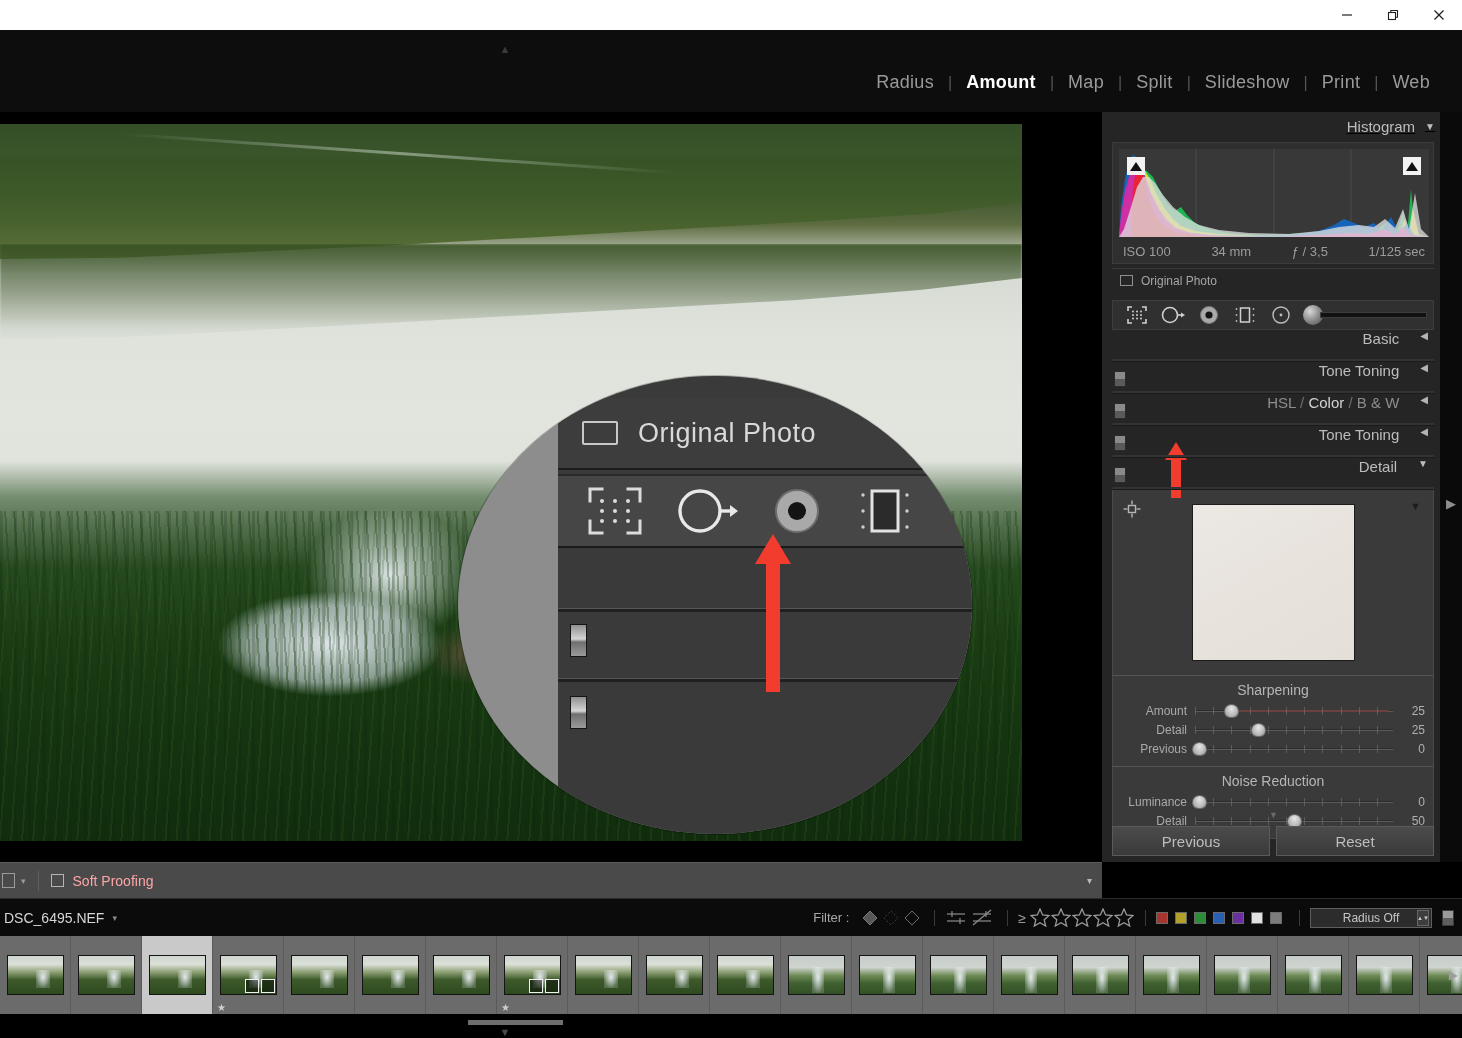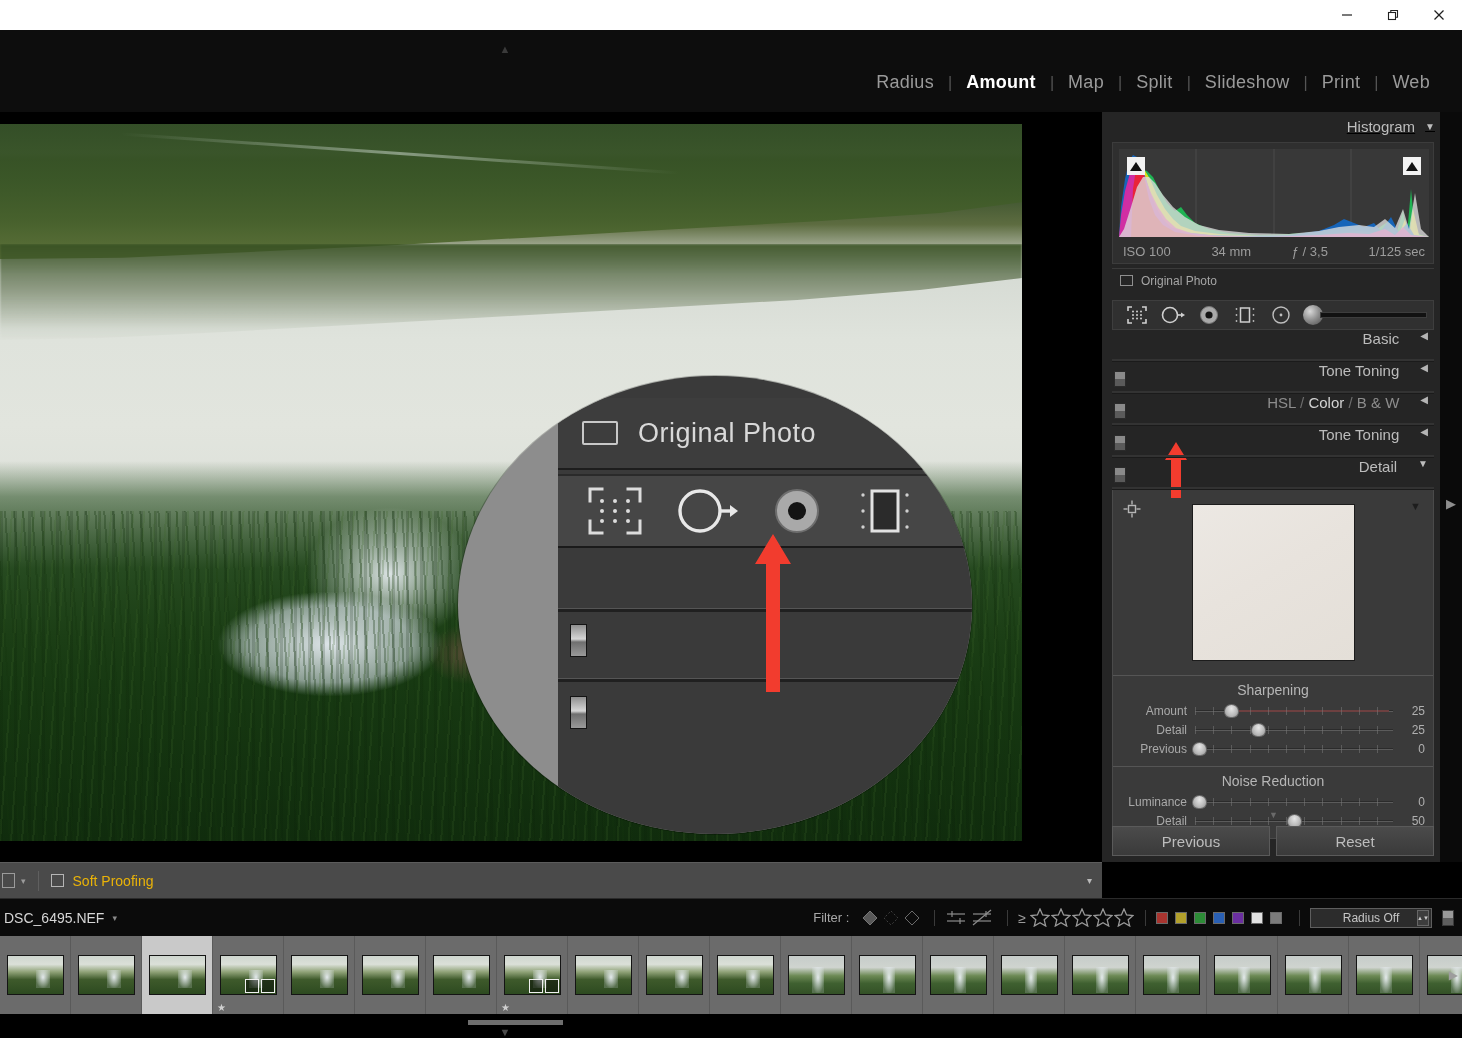--- a/index.html
+++ b/index.html
@@ -224,21 +224,21 @@
 
   
   .toolbar2 {
     position: absolute; left: 0; top: 862px; width: 1102px; height: 36px;
     background: #4a4a4a; border-top: 1px solid #5c5c5c; display: flex; align-items: center;
   }
   .tb2-sq { margin-left: 2px; width: 13px; height: 15px; border: 1px solid #9b9b9b; }
   .tb2-tri { margin-left: 6px; color: #9b9b9b; font-size: 9px; }
   .tb2-div { margin: 0 12px; width: 1px; height: 20px; background: #5f5f5f; }
   .tb2-chk { width: 13px; height: 13px; border: 1px solid #b5b5b5; background: #4a4a4a; }
-  .tb2-label { margin-left: 9px; color: #eab308; font-size: 14px; }
+  .tb2-label { margin-left: 9px; color: #fca5a5; font-size: 14px; }
   .tb2-right { position: absolute; right: 10px; color: #b9b9b9; font-size: 10px; }
 
   
   .fs-header {
     position: absolute; left: 0; top: 898px; width: 1462px; height: 38px;
     background: #0b0b0b; border-top: 1px solid #2b2b2b;
     display: flex; align-items: center;
   }
   .fs-file { margin-left: 4px; color: #d6d6d6; font-size: 14px; }
   .fs-file-tri { margin-left: 8px; color: #8a8a8a; font-size: 9px; }

